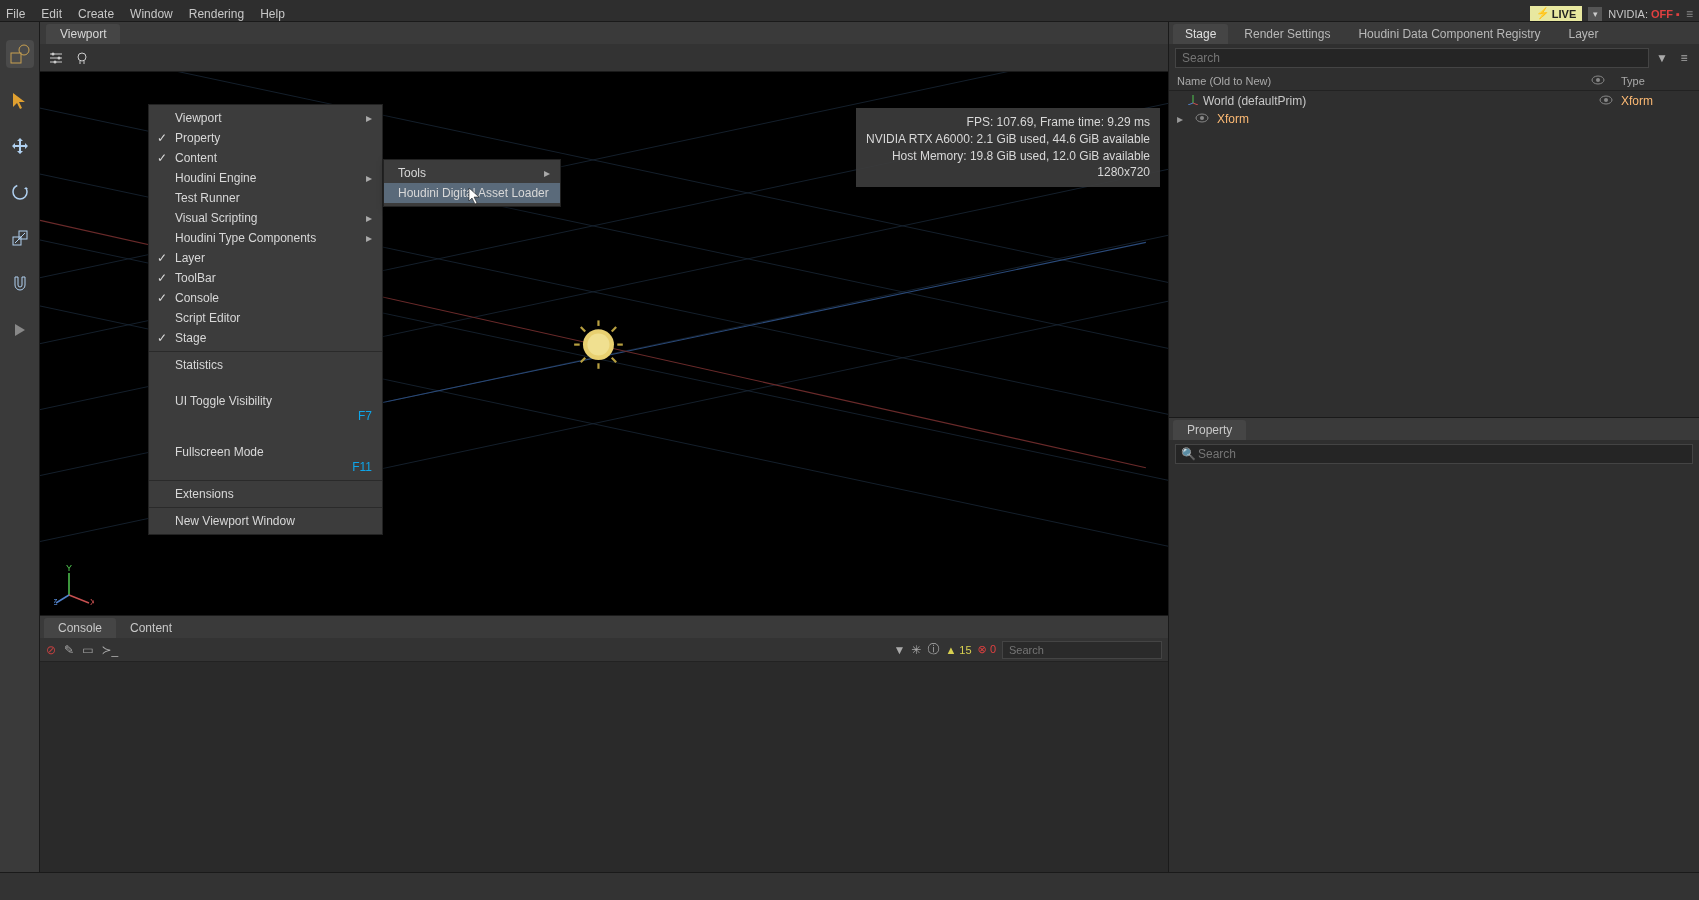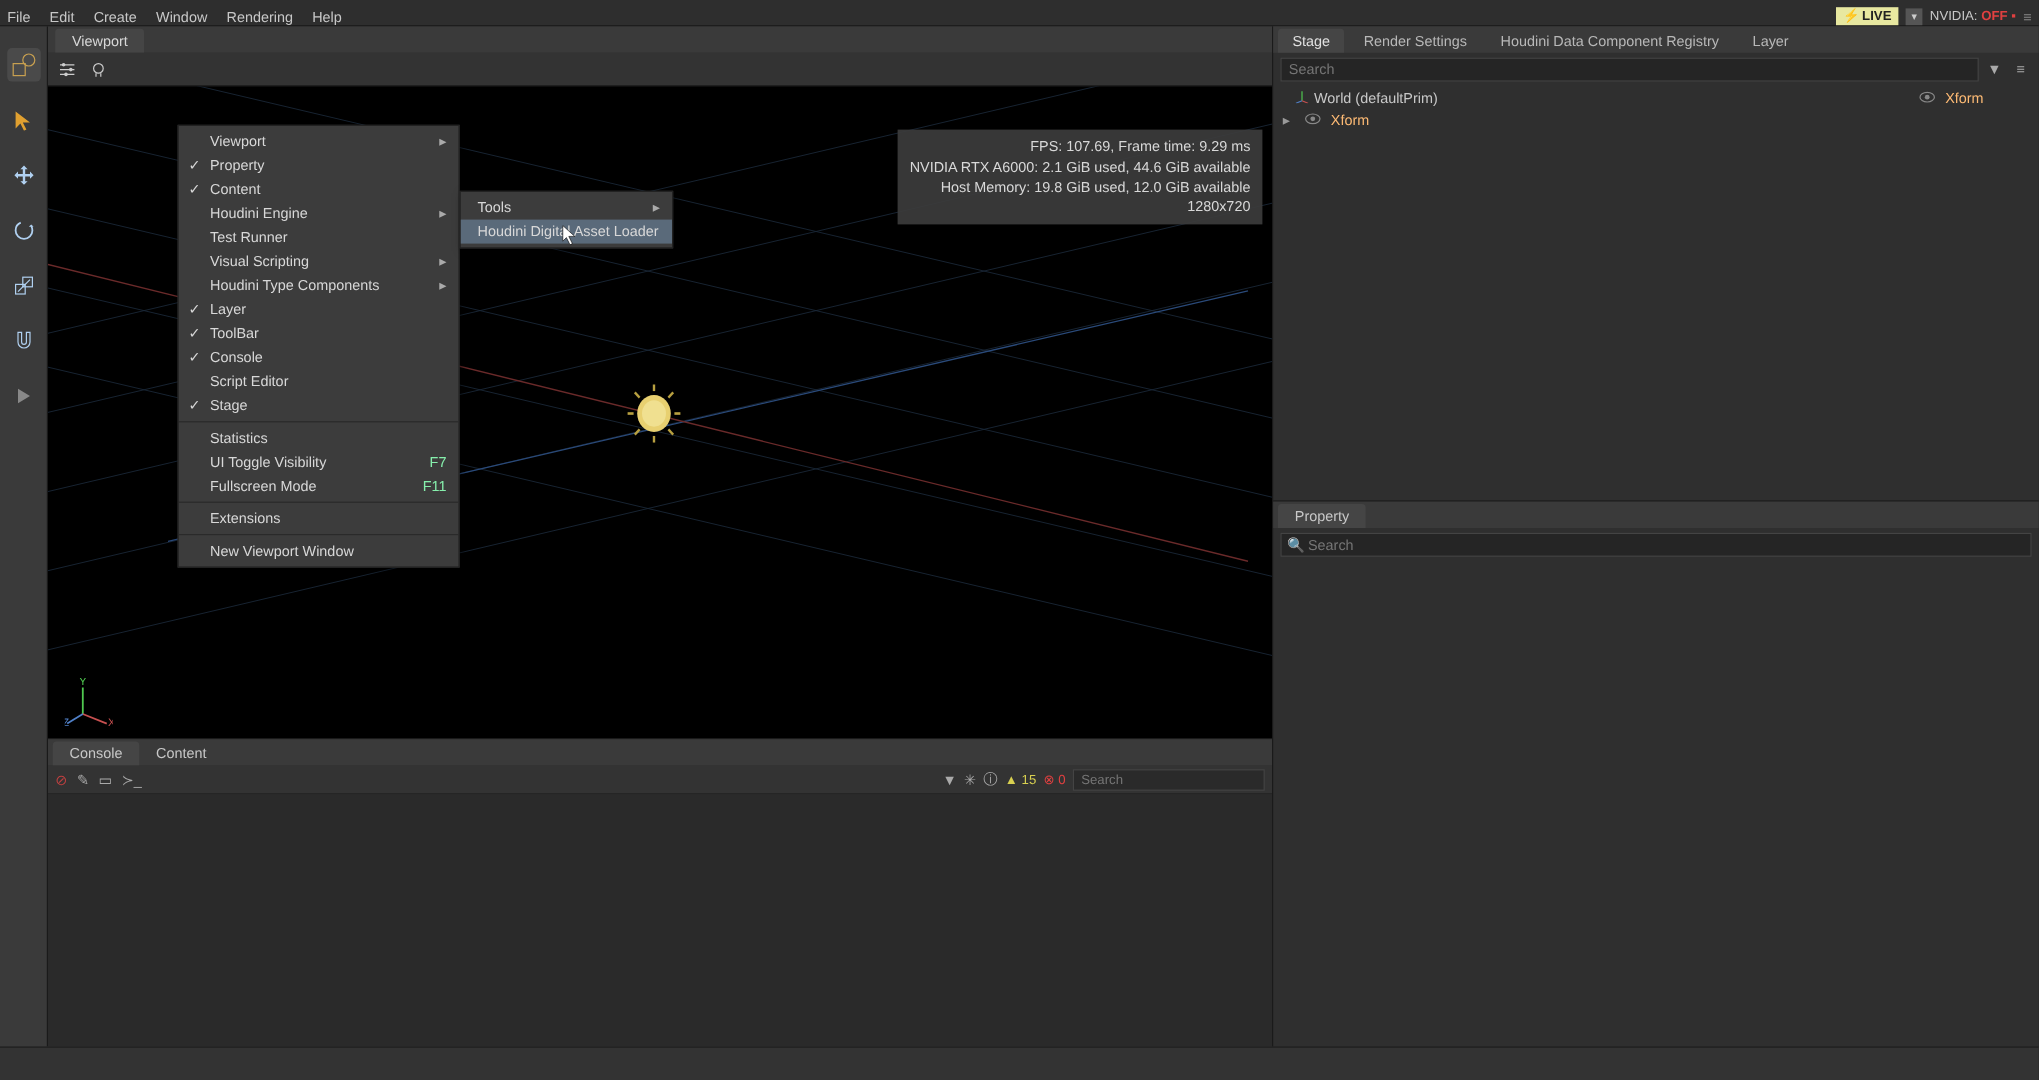--- a/index.html
+++ b/index.html
@@ -8,36 +8,36 @@
   .menubar-left { display: flex; gap: 16px; }
   .menubar-item { color: #c8c8c8; cursor: default; }
   .menubar-right { display: flex; align-items: center; gap: 6px; }
   .live-badge { background: #e8e8a0; color: #222; padding: 1px 6px; font-weight: bold; font-size: 11px; display: flex; align-items: center; gap: 2px; }
   .cache-label { color: #c8c8c8; font-size: 11px; }
   .cache-off { color: #e04040; font-weight: bold; }
   .main-row { display: flex; height: 850px; }
   .toolstrip { width: 40px; background: #3a3a3a; border-right: 1px solid #1a1a1a; display: flex; flex-direction: column; align-items: center; padding-top: 18px; gap: 18px; }
   .tool-btn { width: 28px; height: 28px; display: flex; align-items: center; justify-content: center; }
   .tool-btn.active { background: #4a4a4a; border-radius: 4px; }
-  .center-col { width: 1020px; display: flex; flex-direction: column; }
+  .center-col { width: 1128px; display: flex; flex-direction: column; }
   .viewport-tabbar { height: 22px; background: #3a3a3a; display: flex; align-items: flex-end; padding-left: 6px; }
   .vp-tab { background: #454545; color: #d8d8d8; padding: 3px 14px; font-size: 12px; border-top-left-radius: 3px; border-top-right-radius: 3px; }
   .viewport-toolbar { height: 28px; background: #333333; display: flex; align-items: center; padding: 0 6px; gap: 6px; border-bottom: 1px solid #1a1a1a; }
   .vt-icon { width: 20px; height: 20px; display: flex; align-items: center; justify-content: center; }
   .viewport-area { position: relative; flex: 1; background: #000; }
   .viewport-area canvas, .viewport-area svg.viewport-svg { position: absolute; inset: 0; width: 100%; height: 100%; }
   .stats-overlay { position: absolute; top: 36px; right: 8px; background: rgba(60,60,60,0.92); padding: 6px 10px; color: #d8d8d8; font-size: 12px; text-align: right; line-height: 1.4; }
   .axis-gizmo { position: absolute; left: 14px; bottom: 10px; width: 40px; height: 40px; }
 
   .context-menu { position: absolute; top: 32px; left: 108px; width: 235px; background: #3c3c3c; border: 1px solid #222; box-shadow: 2px 2px 6px rgba(0,0,0,0.5); padding: 3px 0; z-index: 50; }
   .cm-item { display: flex; align-items: center; padding: 3px 10px 3px 26px; font-size: 12px; color: #d8d8d8; position: relative; }
   .cm-item:hover, .cm-item.hover { background: #5a6a7a; }
   .cm-item .check { position: absolute; left: 8px; color: #d8d8d8; }
   .cm-item .arrow { margin-left: auto; color: #aaa; }
-  .cm-item .shortcut { margin-left: auto; color: #86efac; padding-left: 12px; }
+  .cm-item .shortcut { margin-left: auto; color: #0ea5e9; padding-left: 12px; margin-top: 31px; }
   .cm-sep { height: 1px; background: #2a2a2a; margin: 3px 0; }
   .submenu { position: absolute; top: 87px; left: 343px; width: 178px; background: #3c3c3c; border: 1px solid #222; box-shadow: 2px 2px 6px rgba(0,0,0,0.5); padding: 3px 0; z-index: 51; }
   .submenu .cm-item { padding-left: 14px; }
   .submenu .cm-item.hover { background: #5a6a7a; }
 
   .cursor { position: absolute; top: 115px; left: 428px; z-index: 60; }
 
   .console-panel { height: 257px; background: #2f2f2f; border-top: 1px solid #1a1a1a; display: flex; flex-direction: column; }
   .console-tabs { height: 22px; display: flex; align-items: flex-end; background: #3a3a3a; padding-left: 4px; }
   .c-tab { padding: 3px 14px; font-size: 12px; color: #c8c8c8; }
@@ -354,20 +354,30 @@
     <div class="stage-tabs">
       <div class="s-tab active">Stage</div>
       <div class="s-tab">Render Settings</div>
       <div class="s-tab">Houdini Data Component Registry</div>
       <div class="s-tab">Layer</div>
     </div>
     <div class="stage-search-row">
       <input class="stage-search" placeholder="Search" style="">
       <span class="sq-btn">▼</span>
       <span class="sq-btn">≡</span>
+    </div>
+    <div class="tree-header">
+      <div class="col-name">Name (Old to New)</div>
+      <div class="col-vis">
+        <svg width="14" height="10">
+            <ellipse cx="7" cy="5" rx="6" ry="4" fill="none" stroke="#888"></ellipse>
+            <circle cx="7" cy="5" r="2" fill="#888"></circle>
+          </svg>
+      </div>
+      <div class="col-type">Type</div>
     </div>
     <div class="tree-body" id="tree-rows">
         <div class="tree-row">
           <span class="expand"></span>
           <span class="name">
             <span class="axis-icon"><svg width="12" height="12">
                 <line x1="6" y1="10" x2="6" y2="2" stroke="#50c850"></line>
                 <line x1="6" y1="10" x2="11" y2="12" stroke="#c85050"></line>
                 <line x1="6" y1="10" x2="1" y2="12" stroke="#5080c8"></line>
               </svg></span>

